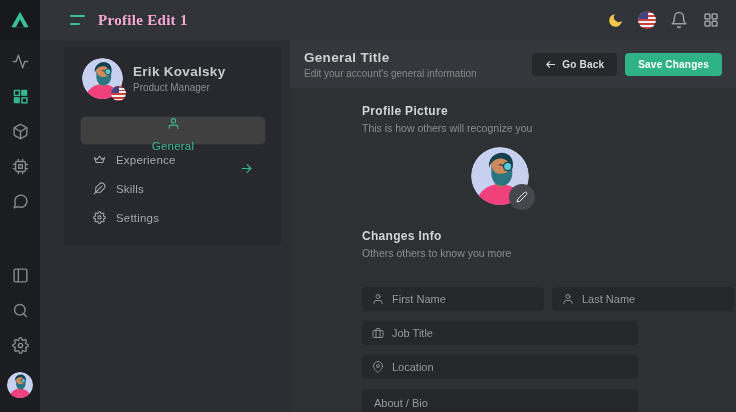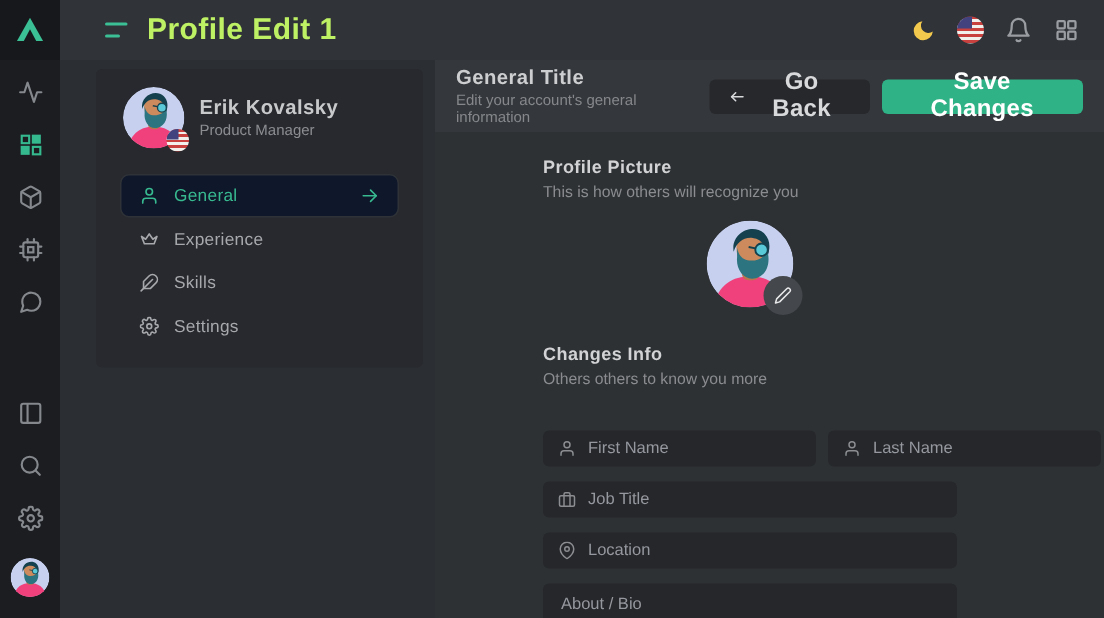--- a/index.html
+++ b/index.html
@@ -19,21 +19,21 @@
   .rail-icon.active { color:#35b98e; }
   .rail-avatar { width:26px; height:26px; border-radius:50%; overflow:hidden; cursor:pointer; }
 
   
   .topbar { position:absolute; left:40px; top:0; right:0; height:40px; background:#303338;
             display:flex; align-items:center; padding:0 16px 0 30px; }
   .burger { width:15px; height:10px; position:relative; cursor:pointer; }
   .burger i { position:absolute; left:0; height:2px; background:#3bbf94; border-radius:1px; display:block; }
   .burger i:first-child { top:0; width:15px; }
   .burger i:last-child { bottom:0; width:10px; }
-  .page-title { margin-left:13px; font-size:20px; font-weight:700; color:#bef264; letter-spacing:.3px; }
+  .page-title { margin-left:13px; font-size:15px; font-weight:700; color:#f9a8d4; letter-spacing:.3px;font-family:Liberation Serif, serif; }
   .topbar-right { margin-left:auto; display:flex; align-items:center; gap:14px; }
   .tb-icon { width:18px; height:18px; color:#9a9da2; display:grid; place-items:center; cursor:pointer; }
   .tb-icon svg { width:18px; height:18px; }
   .moon svg { width:17px; height:17px; }
 
   .flag { width:18px; height:18px; border-radius:50%; overflow:hidden; position:relative;
           background:repeating-linear-gradient(180deg,#c9413f 0 2px,#f2f0ec 2px 4px); cursor:pointer; }
   .flag::before { content:""; position:absolute; left:0; top:0; width:55%; height:44%; background:#41427e; }
   .flag.small { width:15px; height:15px;
           background:repeating-linear-gradient(180deg,#c9413f 0 1.8px,#f2f0ec 1.8px 3.6px); }
@@ -47,31 +47,31 @@
   .user-meta { margin-left:10px; }
   .user-name { font-size:13.5px; font-weight:600; color:#c8c9cb; letter-spacing:.3px; }
   .user-role { font-size:10px; color:#8b8d91; margin-top:3px; }
 
   .side-nav { margin-top:7px; }
   .nav-item { height:29px; margin:0 16px; padding:0 12px; display:flex; align-items:center; gap:10px;
               color:#a6a8ac; font-size:11.5px; letter-spacing:.2px; cursor:pointer; border-radius:6px;
               border:1px solid transparent; }
   .nav-item .nicon { width:13px; height:13px; display:grid; place-items:center; }
   .nav-item .nicon svg { width:13px; height:13px; }
-  .nav-item.active { background:#0f172a; border-color:#2f3338; color:#38ba90; }
+  .nav-item.active { background:#404040; border-color:#2f3338; color:#38ba90;flex-direction:column; }
   .nav-arrow { margin-left:auto; width:13px; height:13px; }
   .nav-arrow svg { width:13px; height:13px; }
 
   
   .main { position:absolute; left:290px; top:40px; right:0; bottom:0; background:#2e3134; }
   .main-header { height:48px; background:#34373b; display:flex; align-items:center; padding:0 14px; }
   .mh-titles .mh-title { font-size:13.5px; font-weight:600; color:#cdced0; letter-spacing:.3px; }
   .mh-titles .mh-sub { font-size:10px; color:#85878b; margin-top:3px; }
   .mh-buttons { margin-left:auto; display:flex; gap:8px; }
-  .btn { border:none; border-radius:4px; font-family:"Liberation Sans",sans-serif; font-size:16px;
+  .btn { border:none; border-radius:4px; font-family:"Liberation Sans",sans-serif; font-size:10px;
          font-weight:700; letter-spacing:.2px; padding:0 13px; height:23px; display:flex; align-items:center;
          gap:6px; cursor:pointer; }
   .btn-dark { background:#26282c; color:#d8d9db; }
   .btn-green { background:#2fb286; color:#ffffff; }
   .btn-dark svg { width:11px; height:11px; }
 
   .main-content { position:absolute; left:0; top:48px; right:0; bottom:0; background:#2e3134; overflow:hidden; }
   .form-col { margin:16px 0 0 72px; width:276px; }
   .sec-title { font-size:12px; font-weight:700; color:#d2d3d5; letter-spacing:.3px; }
   .sec-sub { font-size:10.5px; color:#8a8c90; margin-top:4px; }

